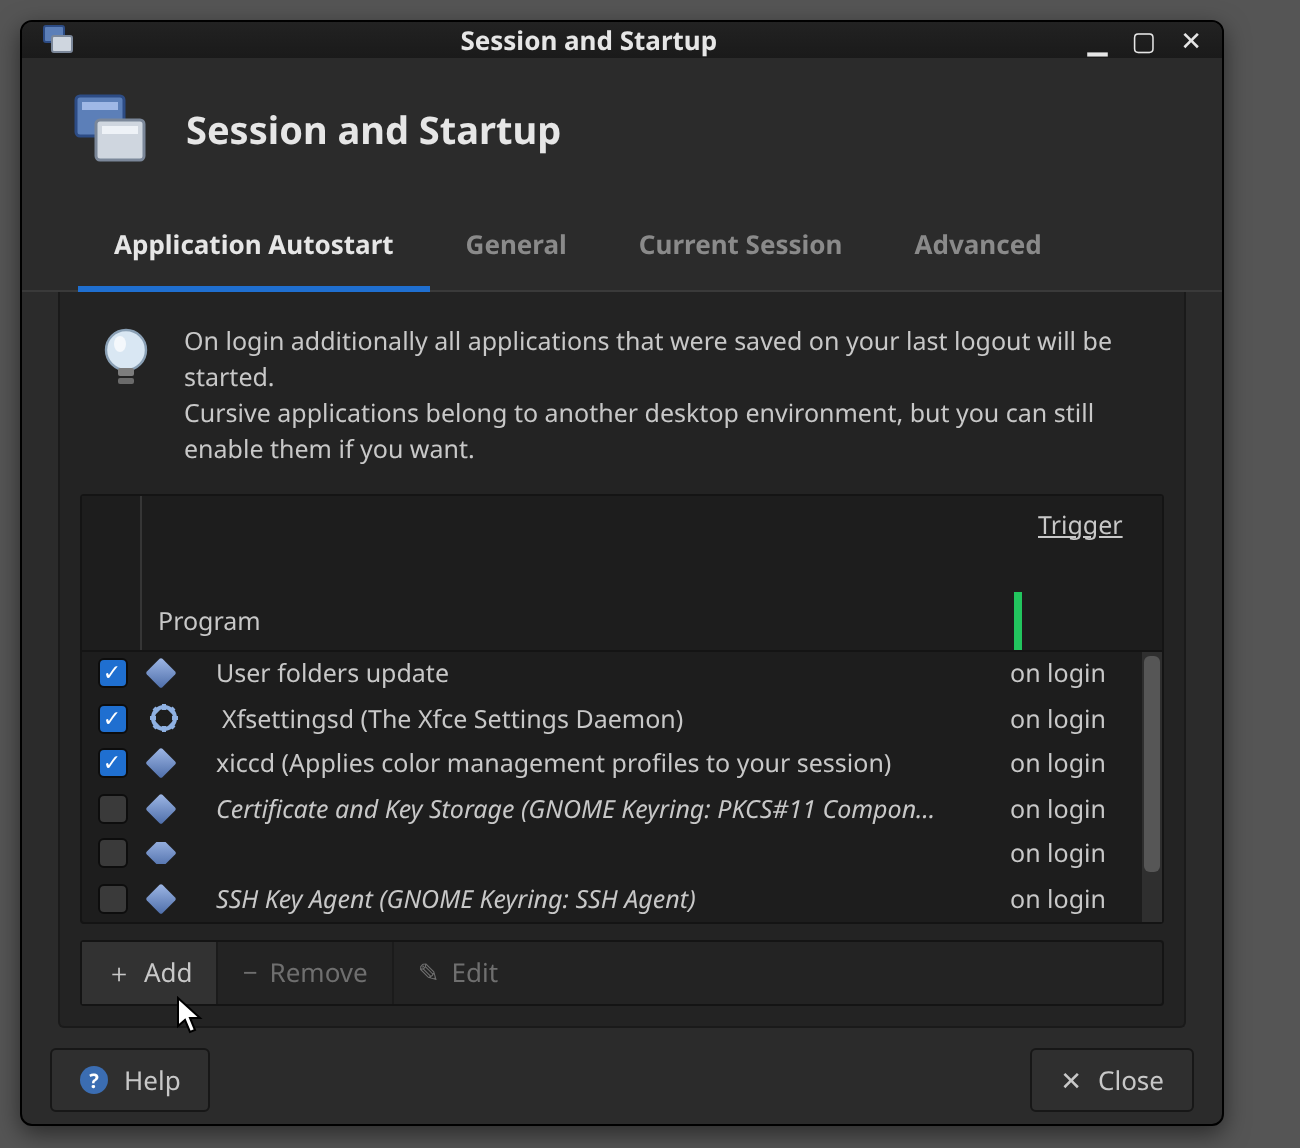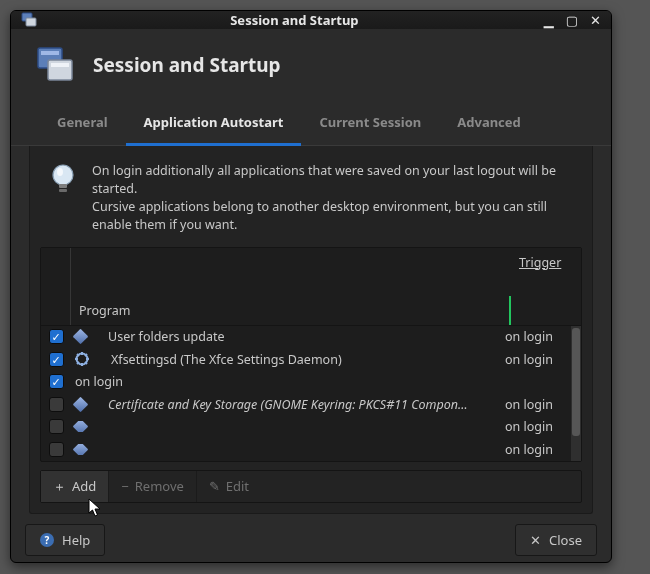--- a/index.html
+++ b/index.html
@@ -57,21 +57,21 @@
 
   .list-frame{
     border:1px solid #141414; background:var(--bg-darker); border-radius:2px;
     display:flex; flex-direction:column;
   }
   .list-header{
     display:flex; background:var(--bg-darker); font-size:12.5px; color:var(--text);
     border-bottom:1px solid #141414;
   }
   .list-header .col-check{ width:30px; border-right:1px solid #363636; }
-  .list-header .col-prog{ flex:1; padding:6px 8px; border-right:2px solid #22c55e;margin-top:48px; }
+  .list-header .col-prog{ flex:1; padding:6px 8px; border-right:4px solid #22c55e;margin-top:48px; }
   .list-header .col-trig{ width:70px; padding:6px 8px;text-decoration:underline; }
 
   .list-body{ display:flex; }
   .list-rows{ flex:1; }
   .list-scroll{ width:10px; background:#2f2f2f; position:relative; }
   .list-scroll .thumb{ position:absolute; left:1px; right:1px; top:2px; height:80%; background:#565656; border-radius:3px; }
 
   .row{ display:flex; align-items:center; height:22.5px; font-size:12.5px; color:var(--text); }
   .row .cell-check{ width:30px; display:flex; justify-content:center; }
   .row .cell-prog{ flex:1; display:flex; align-items:center; gap:22px; padding-left:4px; overflow:hidden; white-space:nowrap; }
@@ -142,22 +142,22 @@
           <rect x="3" y="3" width="24" height="20" rx="2" fill="#5c7fb8" stroke="#2d4c85" stroke-width="1.5"></rect>
           <rect x="6" y="6" width="18" height="4" fill="#9fb8e6"></rect>
           <rect x="13" y="15" width="24" height="20" rx="2" fill="#cfd6df" stroke="#7b8799" stroke-width="1.5"></rect>
           <rect x="16" y="18" width="18" height="4" fill="#eef2f7"></rect>
         </svg>
     </span>
     <span class="header-title">Session and Startup</span>
   </div>
 
   <div class="tabs">
+    <div class="tab active">Application Autostart</div>
     <div class="tab">General</div>
-    <div class="tab active">Application Autostart</div>
     <div class="tab">Current Session</div>
     <div class="tab">Advanced</div>
   </div>
 
   <div class="tab-content">
 
     <div class="info-row">
       <span class="bulb-icon">
         <svg viewBox="0 0 34 34">
             <circle cx="17" cy="13" r="10" fill="#d9e7f3" stroke="#8aa0b5" stroke-width="1.2"></circle>
@@ -212,20 +212,24 @@
                   </svg>
                 </span>
                 <span class="label">Xfsettingsd (The Xfce Settings Daemon)</span>
               </div>
               <div class="cell-trig">on login</div>
             </div>
             <div class="row">
               <div class="cell-check">
                 <div class="chk on"></div>
               </div>
+              <div class="cell-prog">
+                <span class="diamond"></span>
+                <span class="label">xiccd (Applies color management profiles to your session)</span>
+              </div>
               <div class="cell-trig">on login</div>
             </div>
             <div class="row">
               <div class="cell-check">
                 <div class="chk off"></div>
               </div>
               <div class="cell-prog">
                 <span class="diamond"></span>
                 <span class="label italic">Certificate and Key Storage (GNOME Keyring: PKCS#11 Compon…</span>
               </div>
@@ -239,20 +243,21 @@
                 <span class="diamond"></span>
               </div>
               <div class="cell-trig">on login</div>
             </div>
             <div class="row">
               <div class="cell-check">
                 <div class="chk off"></div>
               </div>
               <div class="cell-prog">
                 <span class="diamond"></span>
+                <span class="label italic">SSH Key Agent (GNOME Keyring: SSH Agent)</span>
               </div>
               <div class="cell-trig">on login</div>
             </div>
           </div>
         <div class="list-scroll">
             <div class="thumb"></div>
           </div>
       </div>
     </div>
 

